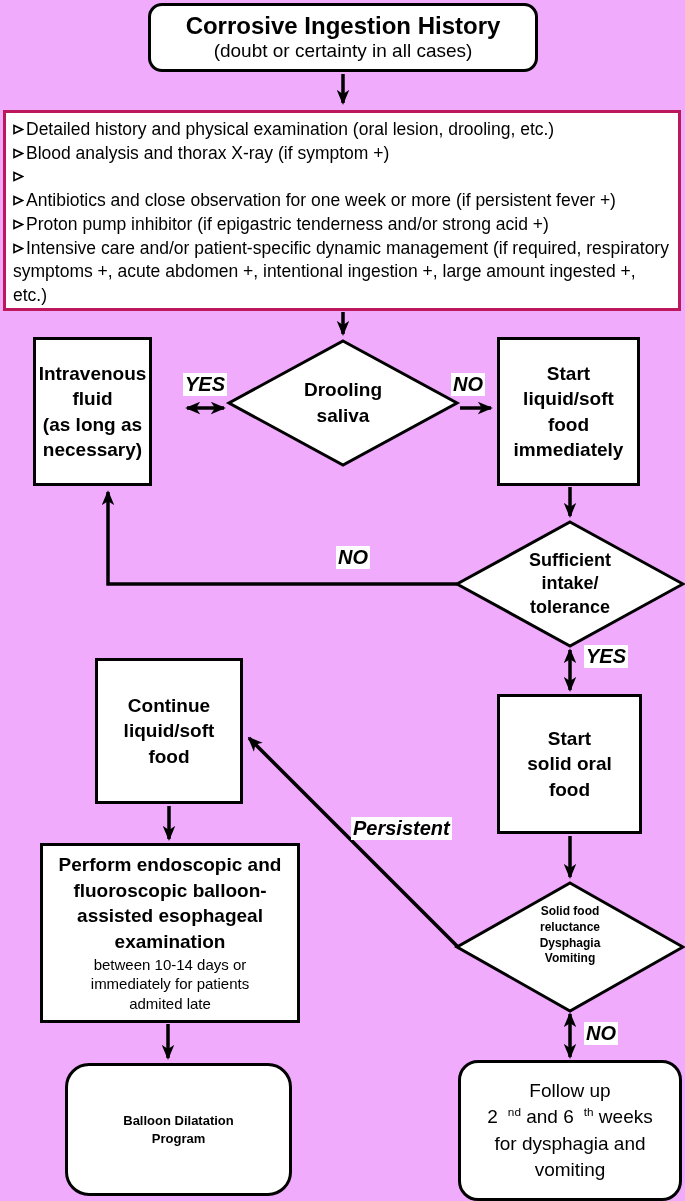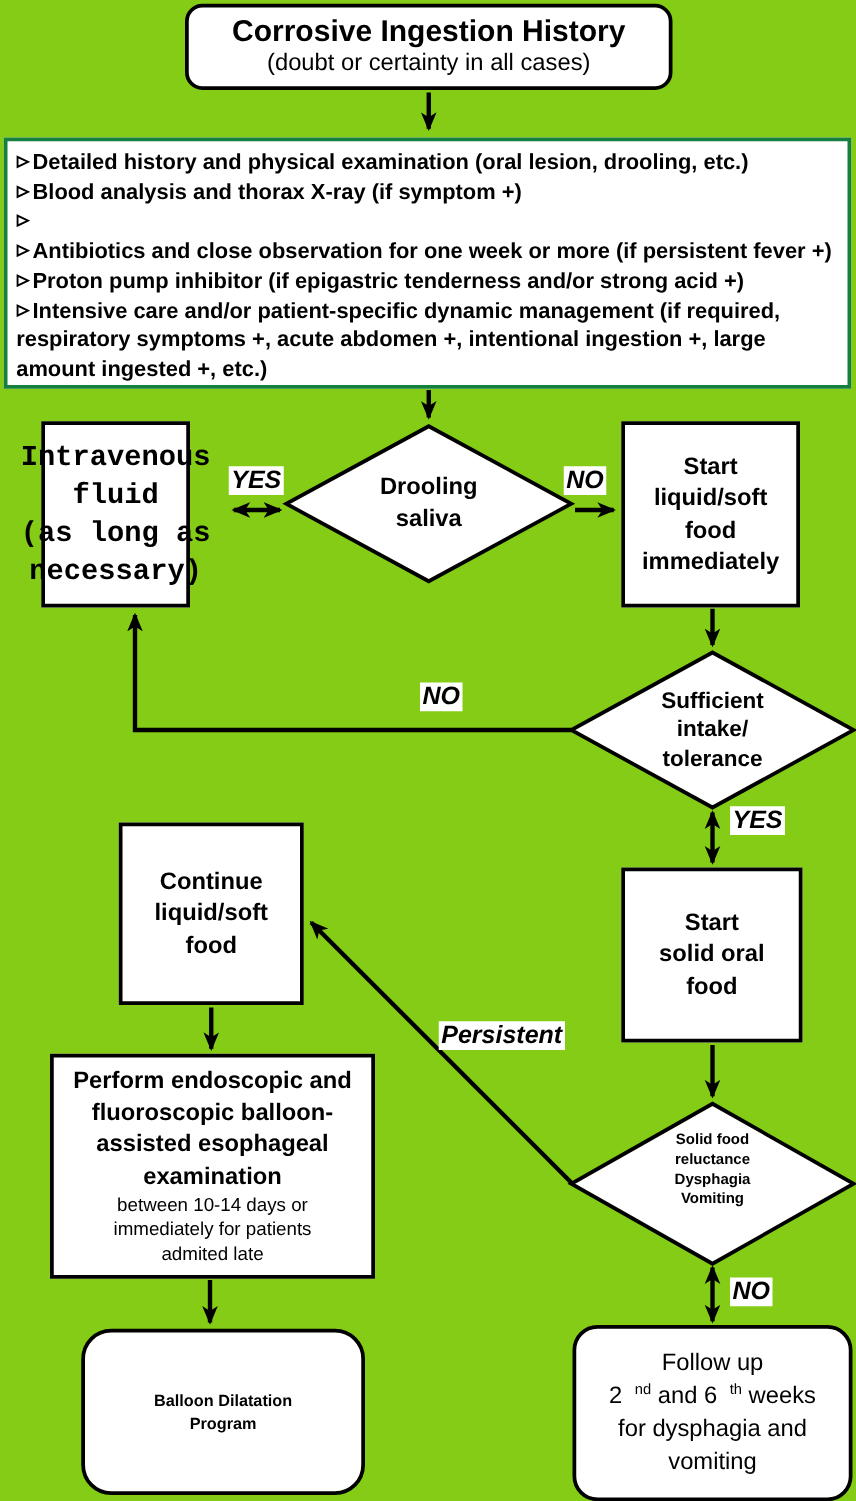--- a/index.html
+++ b/index.html
@@ -1,21 +1,21 @@
 <!DOCTYPE html>
 <html><head>
 <meta charset="utf-8">
 <style>
   * { margin: 0; padding: 0; box-sizing: border-box; }
   html, body { background: #ffffff; }
   .canvas {
     position: relative;
     width: 685px;
     height: 1201px;
-    background: #84cc16;
+    background: #f0abfc;
     font-family: "Liberation Sans", sans-serif;
     color: #000;
     overflow: hidden;
   }
   svg.wires { position: absolute; left: 0; top: 0; z-index: 1; }
   .node {
     position: absolute;
     z-index: 2;
     background: #ffffff;
     border: 3px solid #000;
@@ -44,25 +44,24 @@
     background: #ffffff;
     padding: 0 2px;
     font-style: italic;
   }
   .title-box { left: 148px; top: 3px; width: 390px; height: 69px; border-radius: 14px; }
   .title-main { font-weight: bold; font-size: 24px; line-height: 1.15; }
   .title-sub { font-size: 19px; line-height: 1.2; }
   .assess {
     position: absolute; z-index: 2;
     left: 3px; top: 110px; width: 678px; height: 201px;
-    border: 3px solid #15803d; background: #fff;
+    border: 3px solid #be185d; background: #fff;
     padding: 5px 7px 0 7px;
     font-size: 17.5px; line-height: 23.7px;
     text-align: left;
-    font-weight: bold;
   }
   .assess-item { display: block; }
   .bullet-icon { display: inline-block; width: 11px; height: 11px; margin-right: 2px; }
   .note-text { font-weight: normal; font-size: 15px; line-height: 1.32; }
   .perform-title { font-weight: bold; font-size: 19px; line-height: 1.35; }
   .fu-line { font-size: 19px; line-height: 26.5px; }
   sup { font-size: 0.62em; vertical-align: super; line-height: 0; margin-left: 10px; }
 </style>
 </head>
 <body>
@@ -113,21 +112,21 @@
             <polygon points="1,1.5 9.5,5.5 1,9.5" fill="none" stroke="#000" stroke-width="1.6"></polygon>
           </svg></span><span>Antibiotics and close observation for one week or more (if persistent fever +)</span></span>
     <span class="assess-item"><span class="bullet-icon"><svg width="11" height="11" viewBox="0 0 11 11">
             <polygon points="1,1.5 9.5,5.5 1,9.5" fill="none" stroke="#000" stroke-width="1.6"></polygon>
           </svg></span><span>Proton pump inhibitor (if epigastric tenderness and/or strong acid +)</span></span>
     <span class="assess-item"><span class="bullet-icon"><svg width="11" height="11" viewBox="0 0 11 11">
             <polygon points="1,1.5 9.5,5.5 1,9.5" fill="none" stroke="#000" stroke-width="1.6"></polygon>
           </svg></span><span>Intensive care and/or patient-specific dynamic management (if required, respiratory symptoms +, acute abdomen +, intentional ingestion +, large amount ingested +, etc.)</span></span>
   </div>
 
-  <div class="node bold" style="left:33px; top:337px; width:119px; height:149px; font-size:23px; line-height:1.32;font-family:Liberation Mono, monospace;">Intravenous
+  <div class="node bold" style="left:33px; top:337px; width:119px; height:149px; font-size:19px; line-height:1.32;">Intravenous
 fluid
 (as long as
 necessary)</div>
 
   <div class="node bold" style="left:497px; top:337px; width:143px; height:149px; font-size:19px; line-height:1.32;">Start
 liquid/soft
 food
 immediately</div>
 
   <div class="node bold" style="left:497px; top:694px; width:145px; height:140px; font-size:19px; line-height:1.35;">Start

